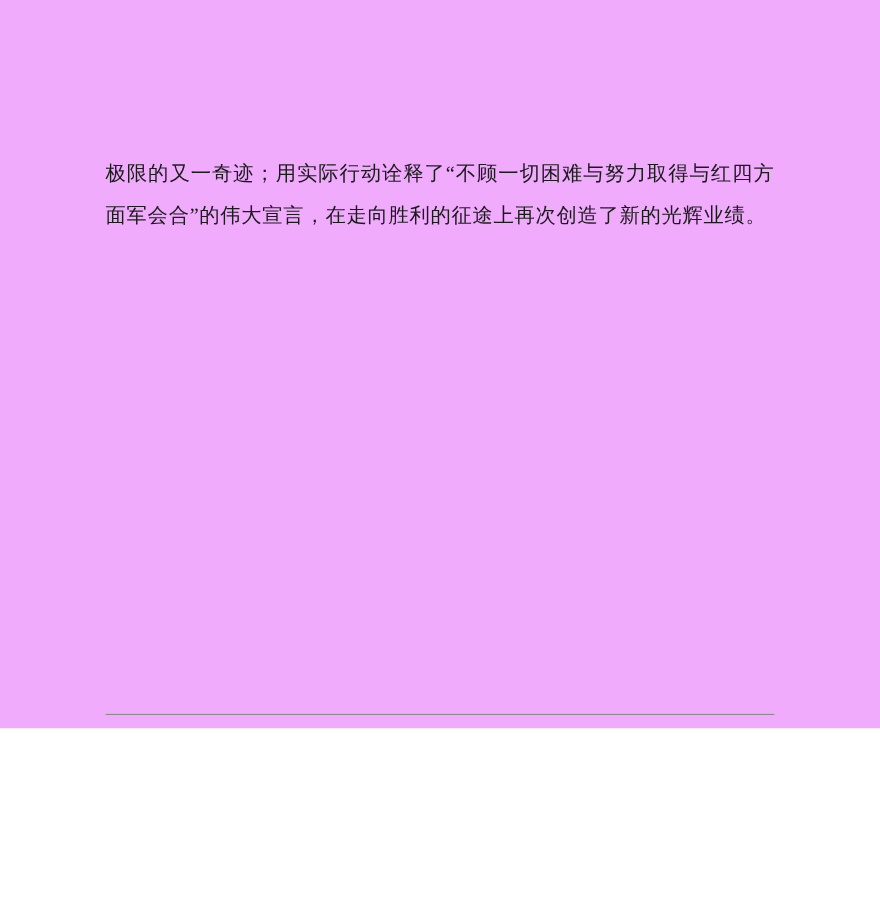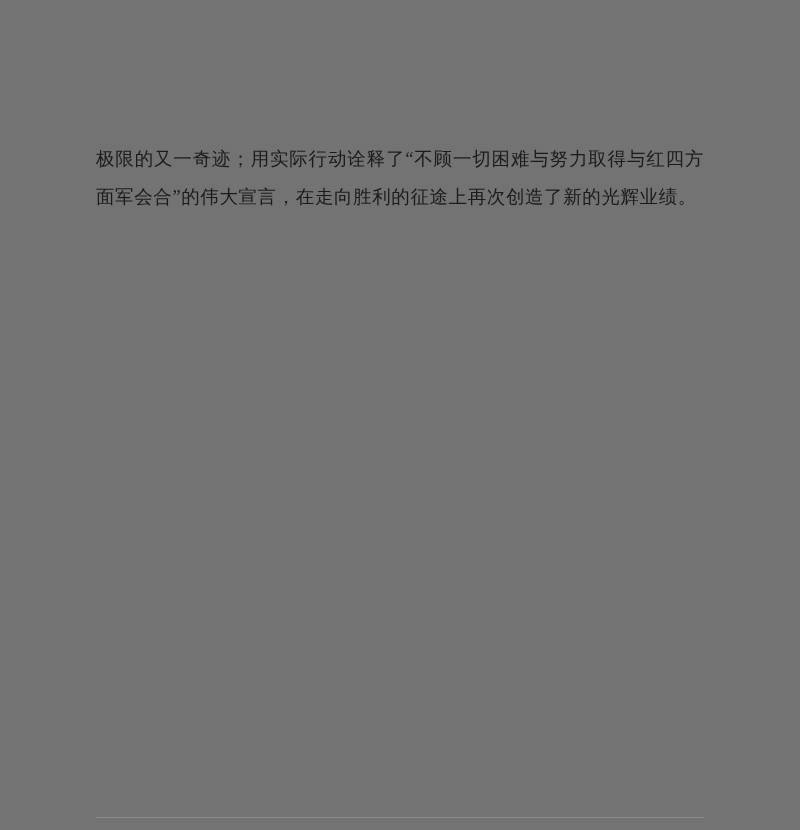--- a/index.html
+++ b/index.html
@@ -13,22 +13,22 @@
     font-family: "Liberation Serif", "DejaVu Serif", serif;
     color: #1a1a1a;
     position: relative;
     overflow: hidden;
   }
   .page {
     position: absolute;
     top: 0;
     left: 0;
     width: 800px;
-    height: 830px;
-    background: #737373;
+    height: 662px;
+    background: #f0abfc;
     box-sizing: border-box;
   }
   .page-body {
     position: absolute;
     left: 96px;
     top: 140px;
     width: 608px;
   }
   .paragraph {
     font-size: 18.5px;

